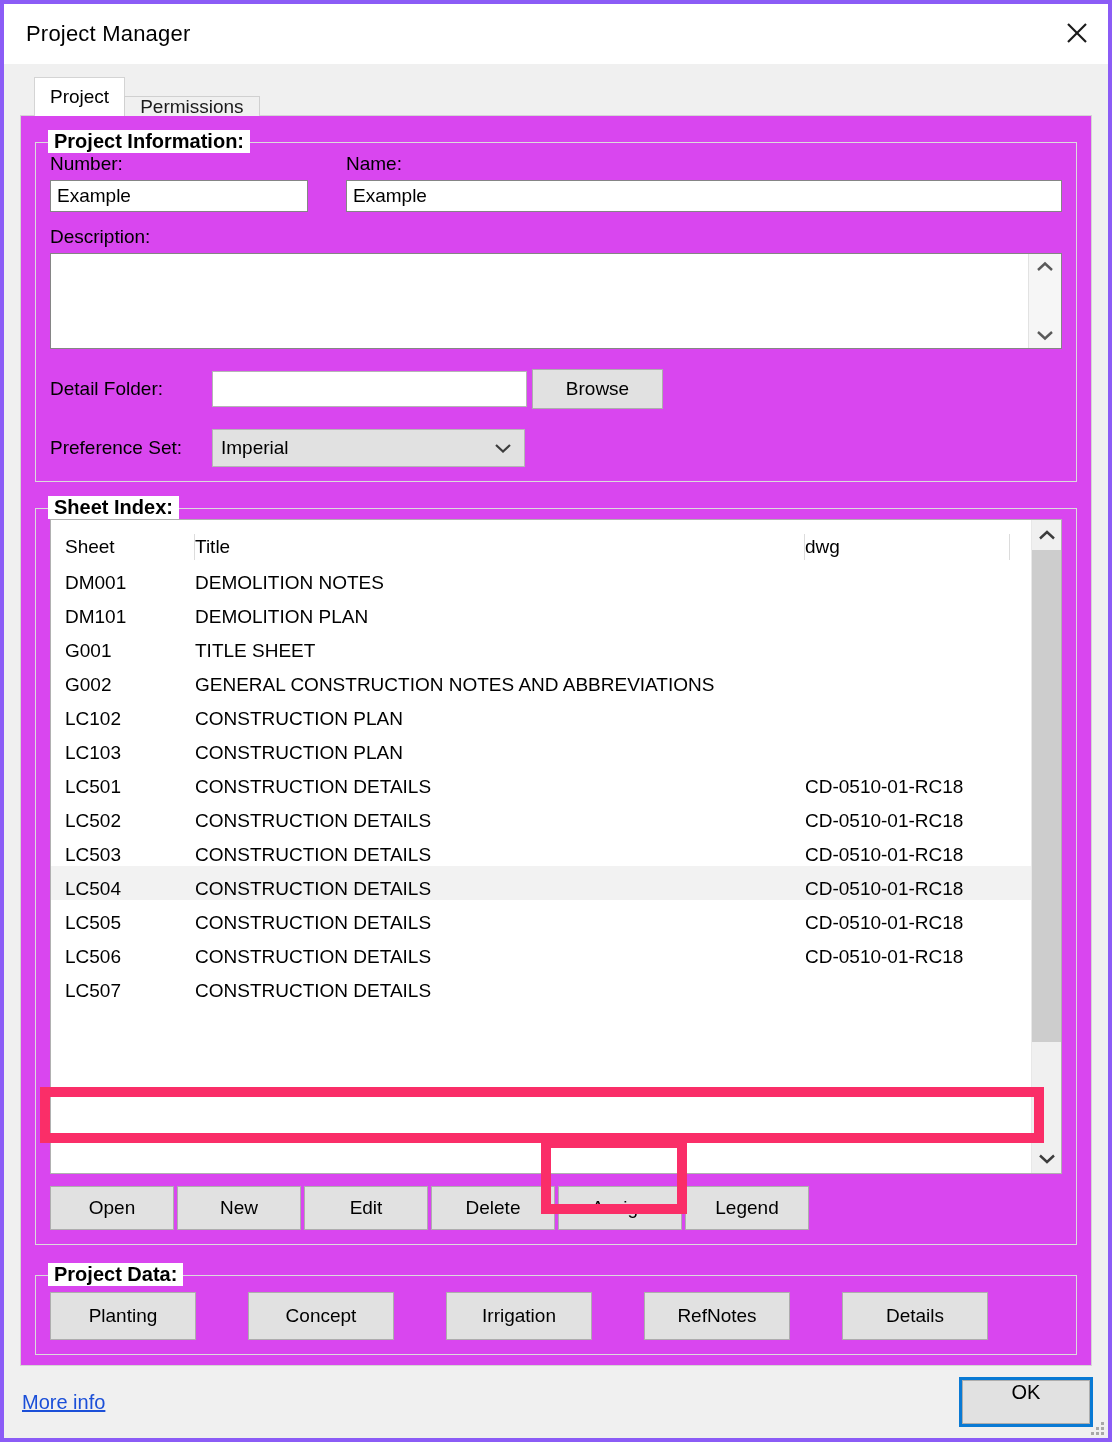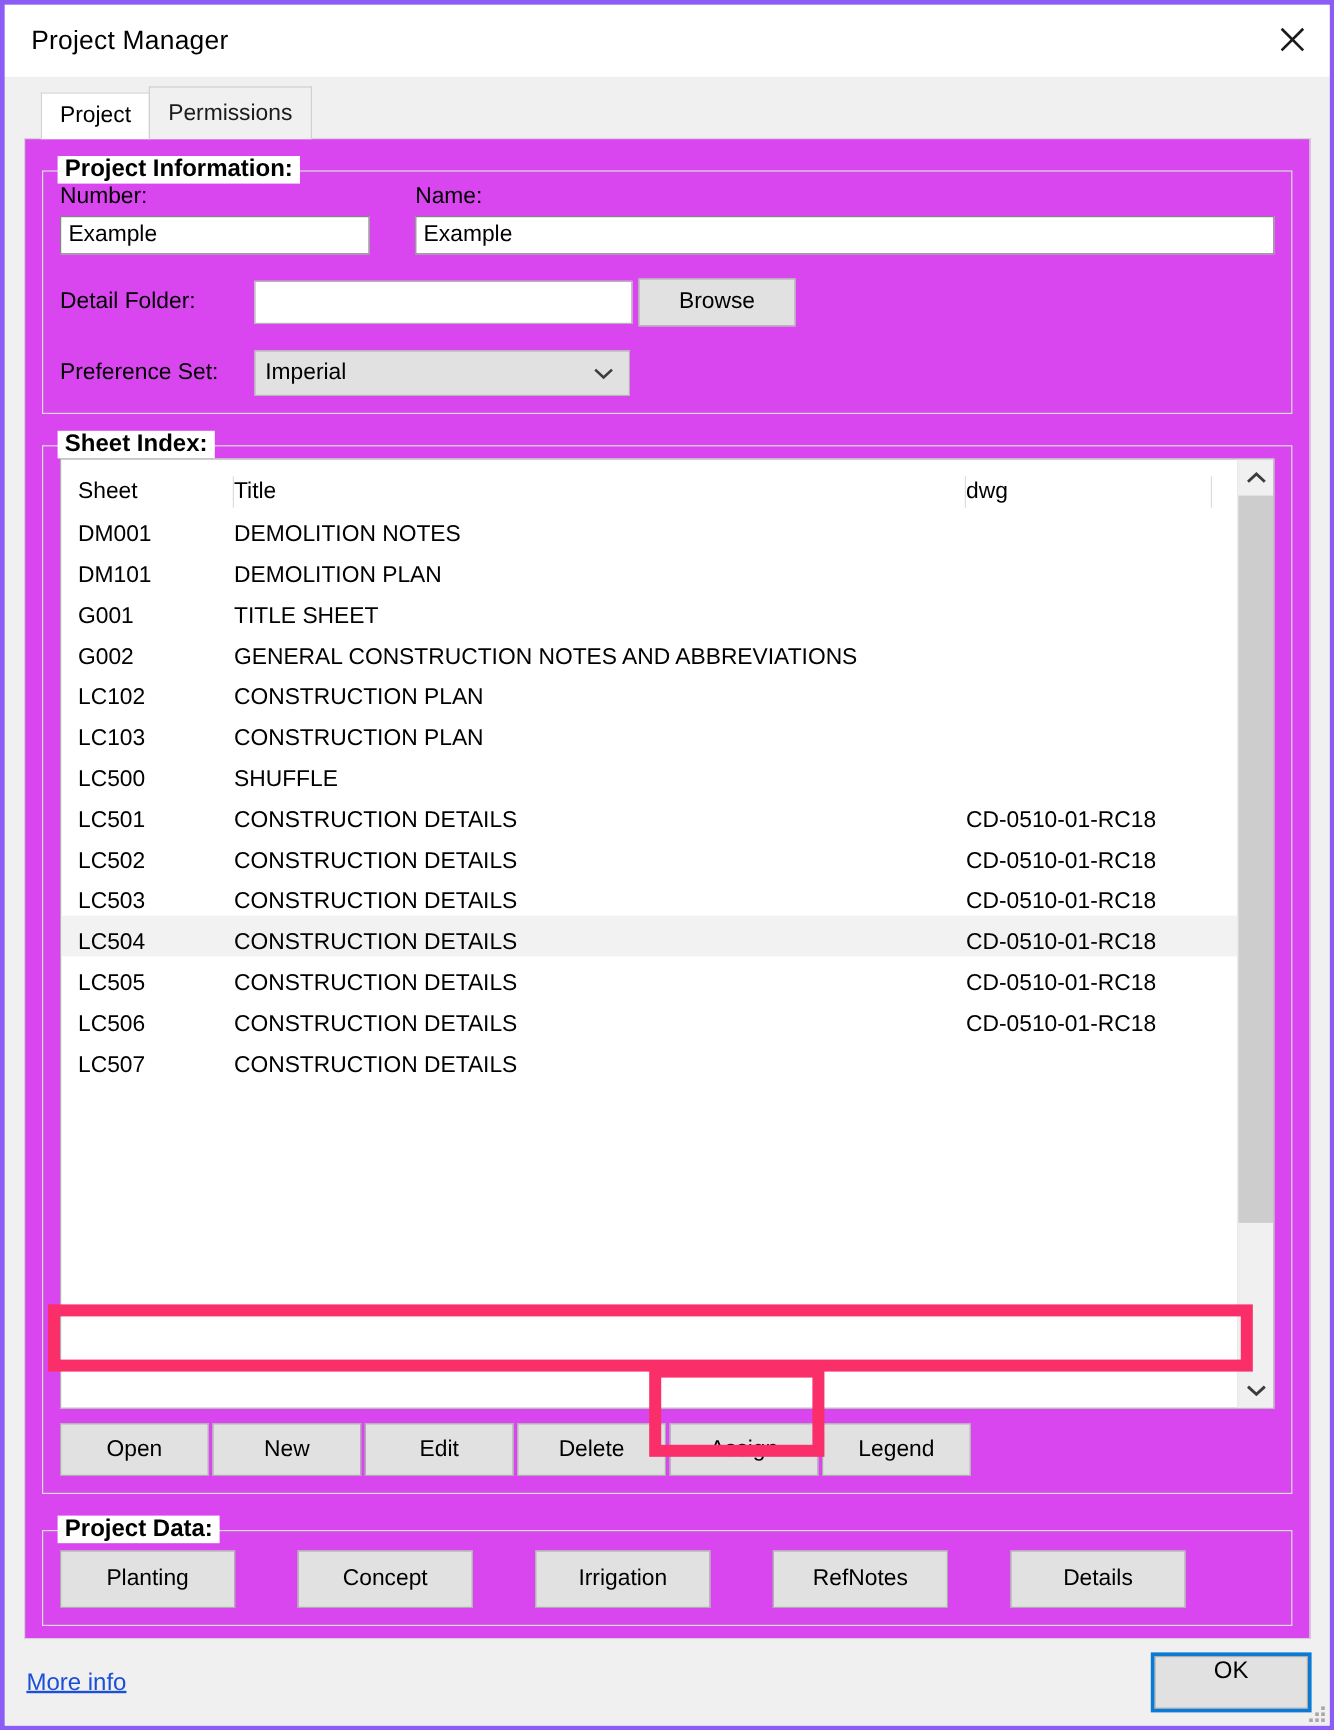--- a/index.html
+++ b/index.html
@@ -55,21 +55,21 @@
   
   .tabstrip {
     display: flex;
     align-items: flex-end;
     height: 38px;
     position: relative;
     z-index: 2;
     margin-left: 14px;
   }
   .tab {
-    height: 44px;
+    height: 20px;
     padding: 0 15px;
     display: flex;
     align-items: center;
     font-size: 19px;
     color: #1b1b1b;
     border: 1px solid #d0d0d0;
     border-bottom: none;
     background: #f0f0f0;
     margin-right: -1px;
     cursor: pointer;
@@ -335,20 +335,34 @@
           <div class="col-number">
             <span class="fld-label">Number:</span>
             <input class="txt" type="text" value="Example" style="">
           </div>
           <div class="col-name">
             <span class="fld-label">Name:</span>
             <input class="txt" type="text" value="Example" style="">
           </div>
         </div>
 
+        <div class="desc-wrap">
+          <span class="fld-label">Description:</span>
+          <div class="desc-box">
+            <textarea class="desc-area" placeholder="" style=""></textarea>
+            <div class="vscroll-mini">
+              <svg class="chev" viewBox="0 0 20 14">
+                <polyline points="3,10 10,3.5 17,10" fill="none" stroke="#5a5a5a" stroke-width="2.4"></polyline>
+              </svg>
+              <svg class="chev" viewBox="0 0 20 14">
+                <polyline points="3,4 10,10.5 17,4" fill="none" stroke="#5a5a5a" stroke-width="2.4"></polyline>
+              </svg>
+            </div>
+          </div>
+        </div>
 
         <div class="inline-row">
           <span class="inline-label">Detail Folder:</span>
           <input class="folder-input" type="text" value="" style="">
           <button class="btn btn-browse">Browse</button>
         </div>
 
         <div class="inline-row">
           <span class="inline-label">Preference Set:</span>
           <div class="pref-select">
@@ -392,25 +406,20 @@
                   <span class="c-dwg"></span>
                 </div>
                 <div class="data-row">
                   <span class="c-sheet">LC102</span>
                   <span class="c-title">CONSTRUCTION PLAN</span>
                   <span class="c-dwg"></span>
                 </div>
                 <div class="data-row">
                   <span class="c-sheet">LC103</span>
                   <span class="c-title">CONSTRUCTION PLAN</span>
-                  <span class="c-dwg"></span>
-                </div>
-                <div class="data-row">
-                  <span class="c-sheet">LC500</span>
-                  <span class="c-title">SHUFFLE</span>
                   <span class="c-dwg"></span>
                 </div>
                 <div class="data-row">
                   <span class="c-sheet">LC501</span>
                   <span class="c-title">CONSTRUCTION DETAILS</span>
                   <span class="c-dwg">CD-0510-01-RC18</span>
                 </div>
                 <div class="data-row">
                   <span class="c-sheet">LC502</span>
                   <span class="c-title">CONSTRUCTION DETAILS</span>

